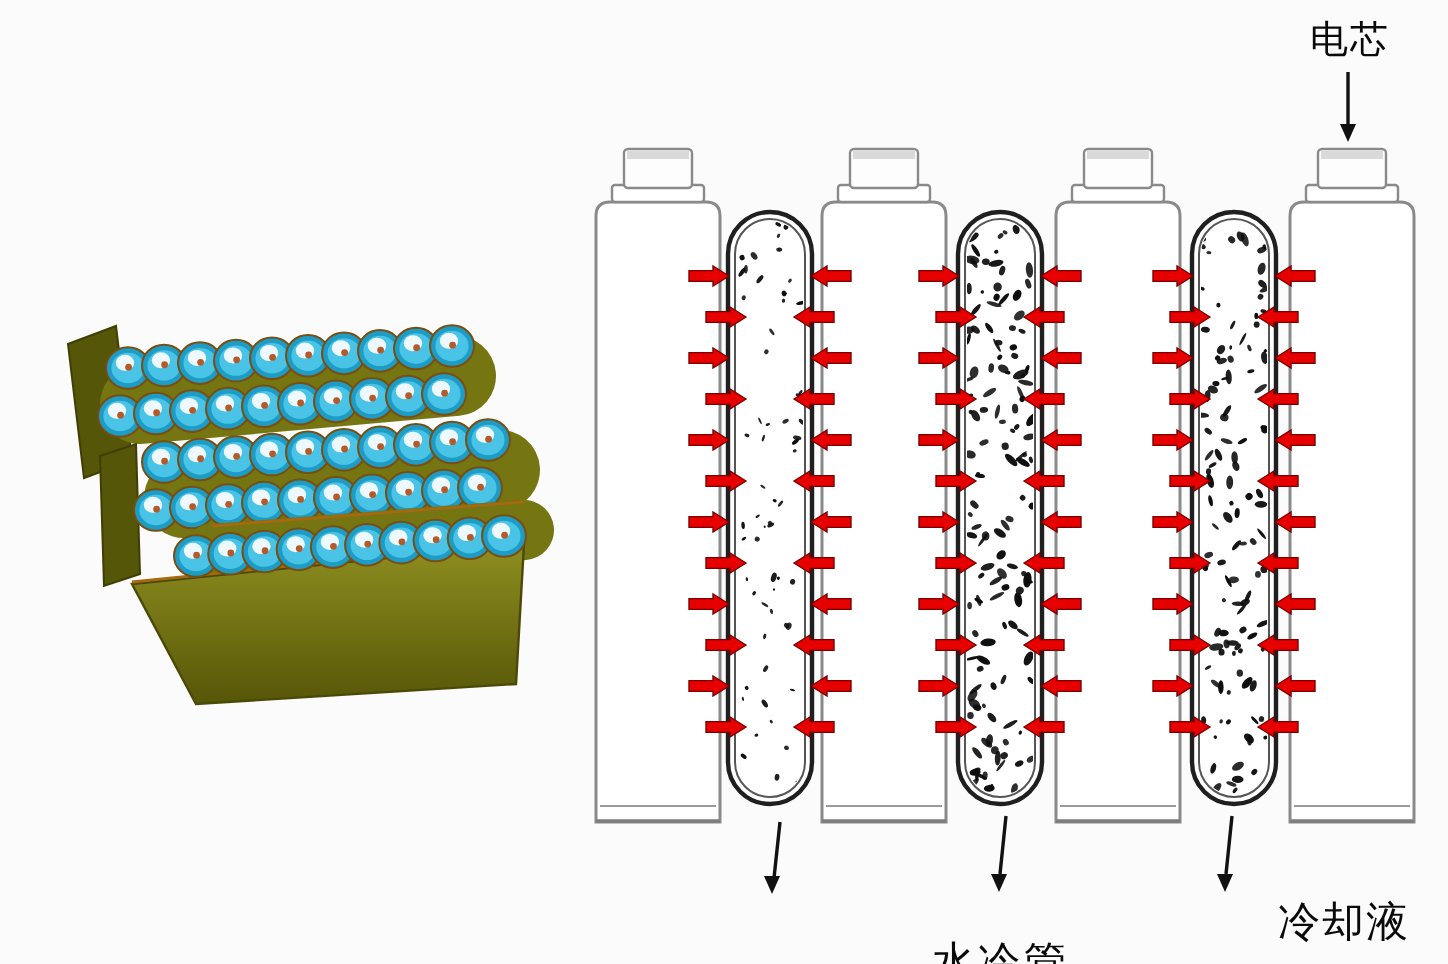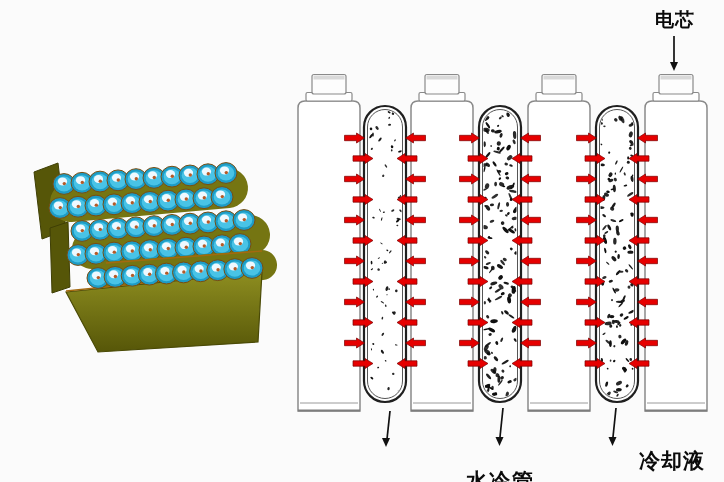--- a/index.html
+++ b/index.html
@@ -1,21 +1,21 @@
 <!DOCTYPE html>
 <html><head>
 <meta charset="utf-8">
 <style>
   html,body{margin:0;padding:0;background:#fff;}
   .canvas{
     position:relative;width:724px;height:482px;background:#fbfbfb;
     font-family:"DejaVu Sans","Liberation Sans",sans-serif;overflow:hidden;
   }
   svg{position:absolute;left:0;top:0;}
-  .lbl{position:absolute;font-weight:bold;white-space:nowrap;color:#0a0a0a;}
+  .lbl{position:absolute;font-weight:normal;white-space:nowrap;color:#0a0a0a;}
   #label-cell{left:645px;top:7px;width:60px;text-align:center;font-size:19px;letter-spacing:1px;}
   #label-pad{left:281px;top:446px;font-size:21px;}
   #label-tube{left:466px;top:447px;font-size:21px;letter-spacing:2px;}
   #label-coolant{left:591px;top:447px;font-size:21px;letter-spacing:1px;margin-left:48px;}
 </style>
 </head>
 <body>
 
 <div class="canvas" style="background: rgb(251, 251, 251);">
   <svg id="gfx" width="724" height="482" viewBox="0 0 724 482">

